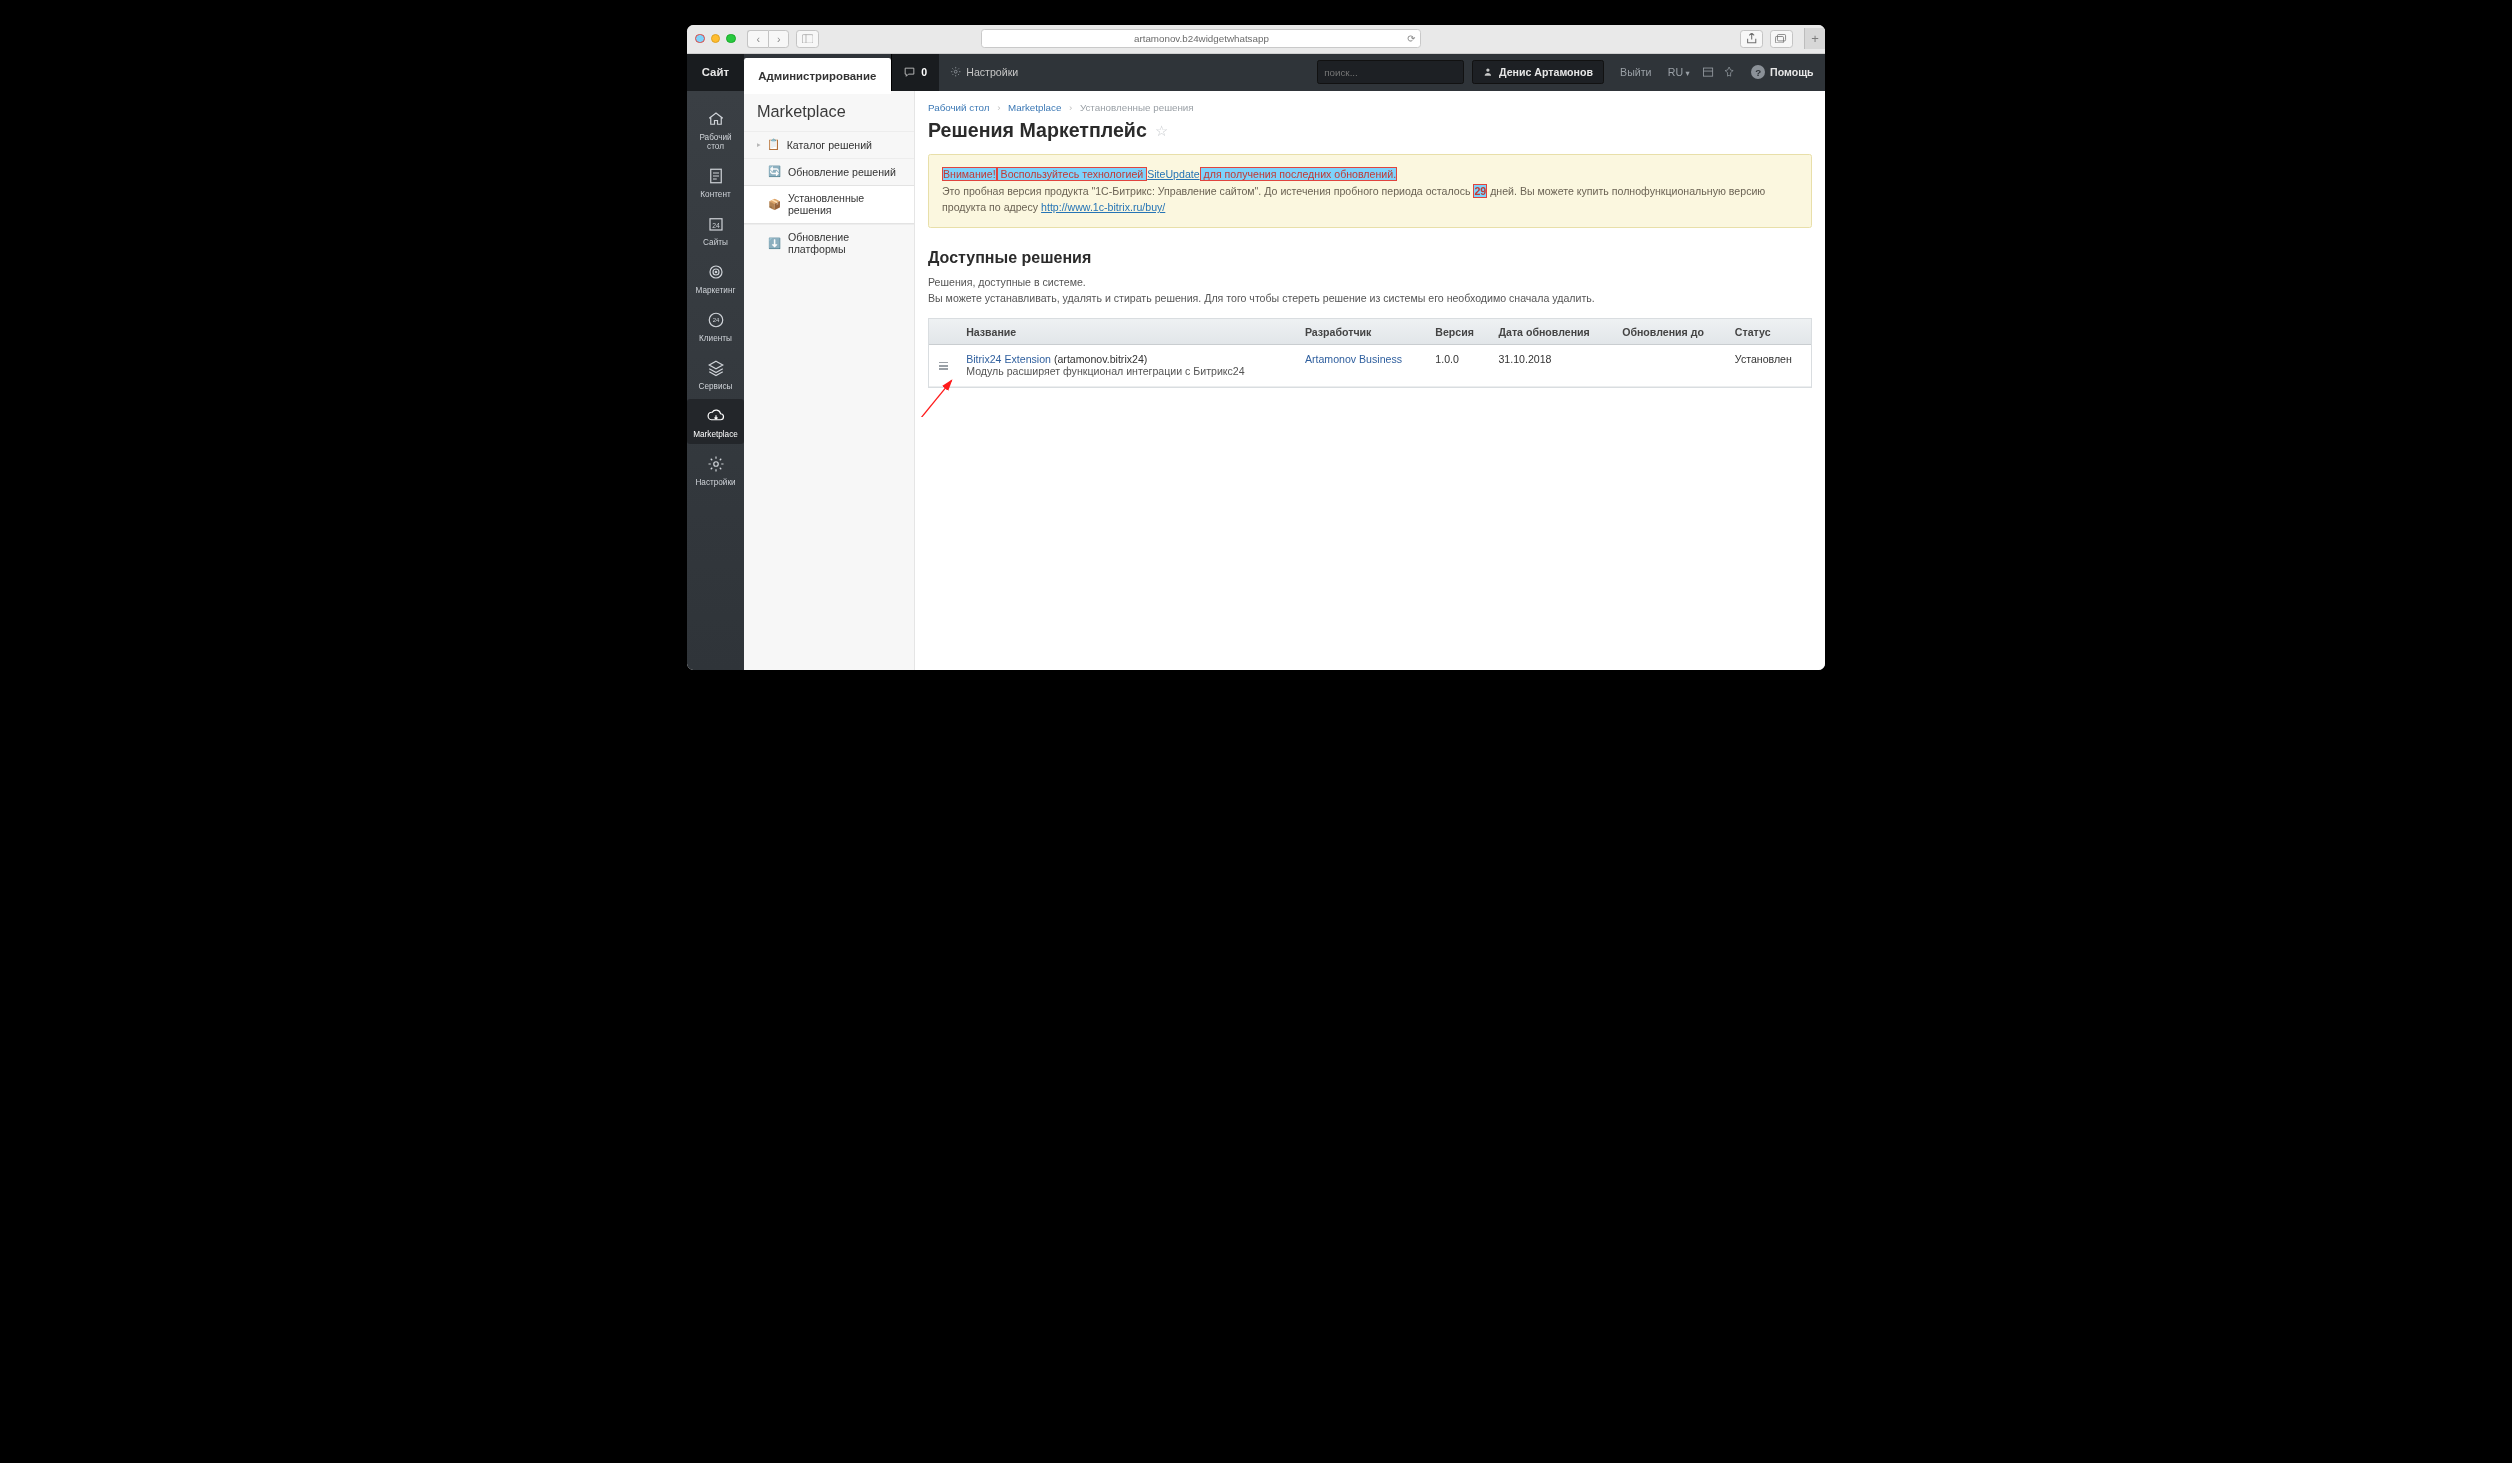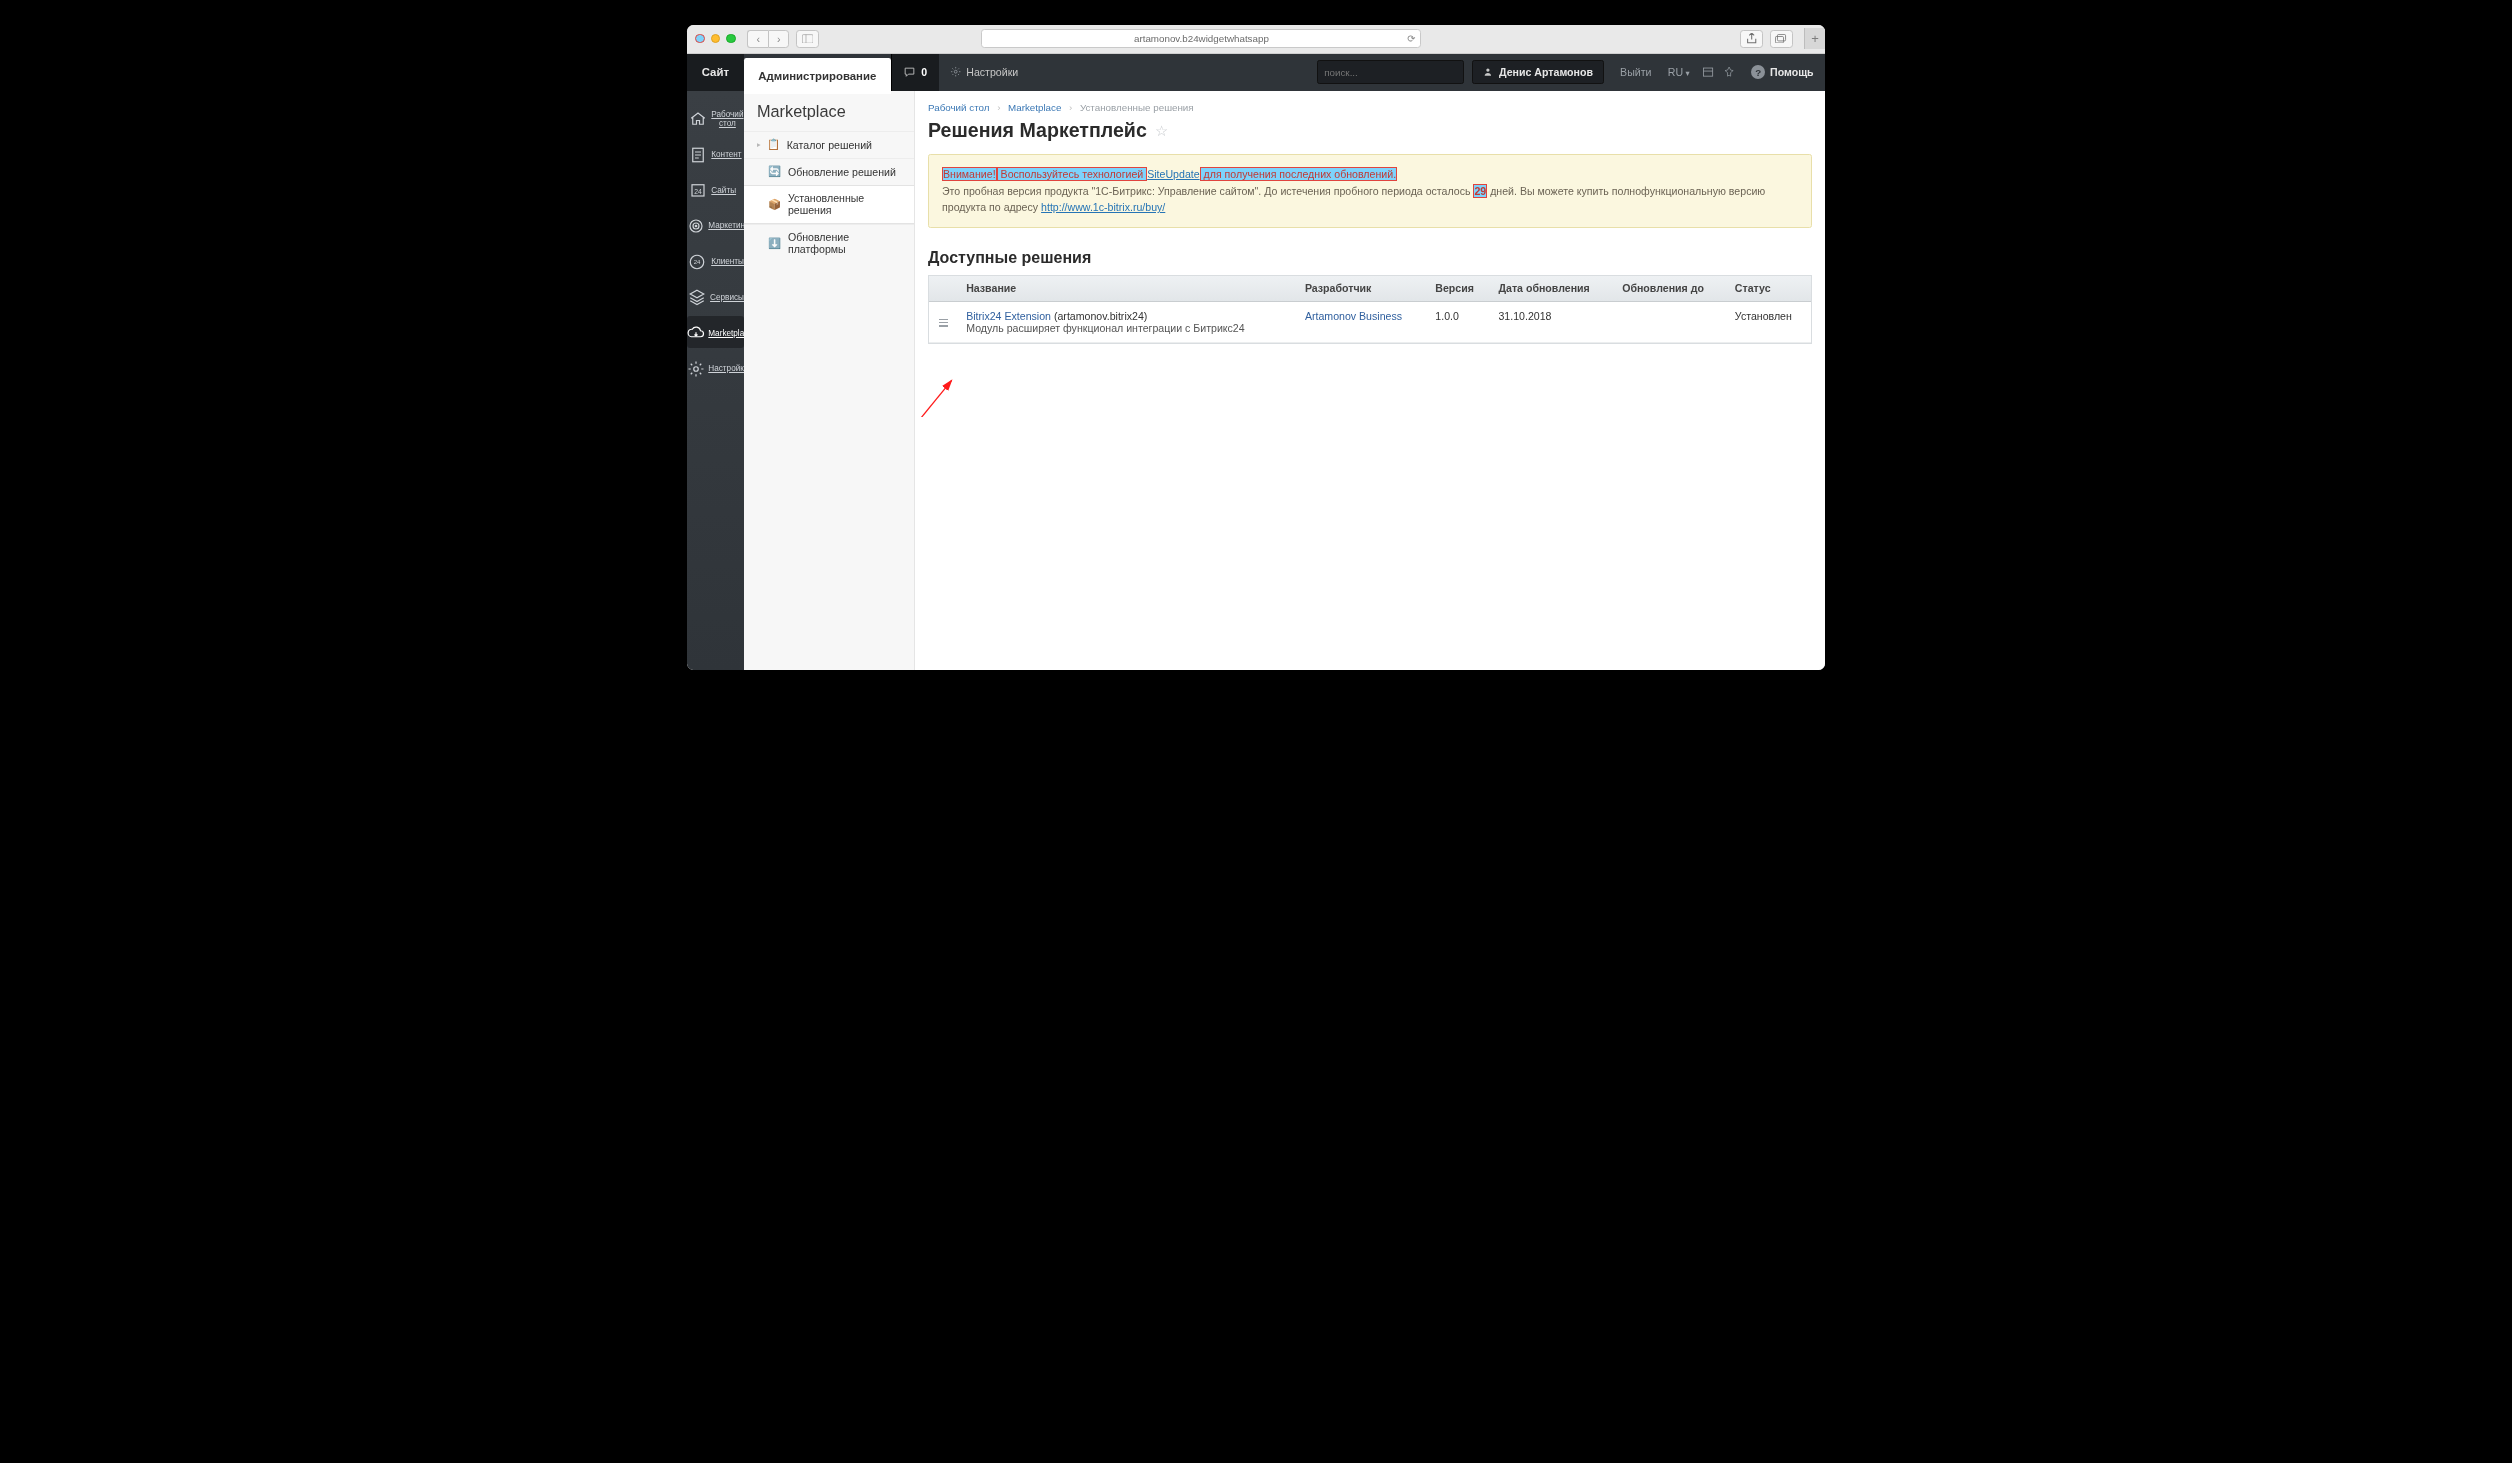--- a/index.html
+++ b/index.html
@@ -43,21 +43,21 @@
   .top-link{align-self:center;color:#9aa0a6;font-size:10.6px;padding:0 8.2px;cursor:pointer;}
   .top-link.caret::after{content:" ▾";font-size:8.2px;color:#9aa0a6;}
   .top-icon{align-self:center;width:21px;display:flex;justify-content:center;color:#9aa0a6;cursor:pointer;}
   .top-icon svg{width:12.2px;height:12.2px;}
   .help{align-self:center;display:flex;align-items:center;gap:4.9px;color:#e7e7e7;font-size:10.6px;font-weight:bold;padding:0 11.4px;cursor:pointer;}
   .help-q{width:14px;height:14px;border-radius:50%;background:#8b9198;color:#2f3439;display:flex;align-items:center;justify-content:center;font-size:9.8px;font-weight:bold;}
 
   
   .body-row{flex:1;display:flex;min-height:0;}
   .left-rail{width:57px;background:linear-gradient(#3a3f44,#2f3439);display:flex;flex-direction:column;align-items:center;padding:11.4px 0;gap:3.3px;}
-  .rail-item{width:57px;padding:6.5px 0 4.9px;display:flex;align-items:center;gap:3.3px;color:#cfd3d8;font-size:8.2px;text-align:center;cursor:pointer;line-height:1.1;text-decoration:underline;}
+  .rail-item{width:57px;padding:6.5px 0 4.9px;display:flex;flex-direction:column;align-items:center;gap:3.3px;color:#cfd3d8;font-size:8.2px;text-align:center;cursor:pointer;line-height:1.1;}
   .rail-item.active{background:#23262a;border-radius:3.3px;color:#fff;}
   .rail-item .ic{width:21px;height:21px;display:flex;align-items:center;justify-content:center;}
   .rail-item svg{width:18px;height:18px;fill:none;stroke:currentColor;stroke-width:1.6;}
 
   .second-col{width:171px;background:#f7f7f7;border-right:0.8px solid #e5e5e5;padding:11.4px 0;}
   .panel-title{font-size:16.3px;color:#3a3a3a;padding:0 13px 9.8px;font-weight:400;}
   .mp-item{display:flex;align-items:center;gap:6.5px;padding:6.5px 13px;font-size:10.6px;color:#333;cursor:pointer;border-top:0.8px solid #ededed;}
   .mp-item:first-of-type{border-top:0.8px solid #ededed;}
   .mp-item.active{background:#fff;border-top:0.8px solid #e3e3e3;border-bottom:0.8px solid #e3e3e3;font-weight:normal;}
   .mp-item .tri{color:#b8b8b8;font-size:7.3px;}
@@ -296,20 +296,24 @@
         </div>
         <div class="page-h">
           <h1>Решения Маркетплейс</h1>
           <span class="star">☆</span>
         </div>
         <div class="warn-box">
           <span class="red">Внимание!</span><span class="red"> Воспользуйтесь технологией </span><a href="#">SiteUpdate</a><span class="red"> для получения последних обновлений.</span><br>
           <span>Это пробная версия продукта "1С-Битрикс: Управление сайтом". До истечения пробного периода осталось </span><span class="red bold">29</span><span> дней. Вы можете купить полнофункциональную версию продукта по адресу </span><a href="#">http://www.1c-bitrix.ru/buy/</a>
         </div>
         <div class="sect-h">Доступные решения</div>
+        <div class="sect-desc">
+          <span>Решения, доступные в системе.</span><br>
+          <span>Вы можете устанавливать, удалять и стирать решения. Для того чтобы стереть решение из системы его необходимо сначала удалить.</span>
+        </div>
 
         <table class="tbl">
           <thead>
             <tr>
               <th class="narrow"></th>
               <th>Название</th>
               <th>Разработчик</th>
               <th>Версия</th>
               <th>Дата обновления</th>
               <th>Обновления до</th>

